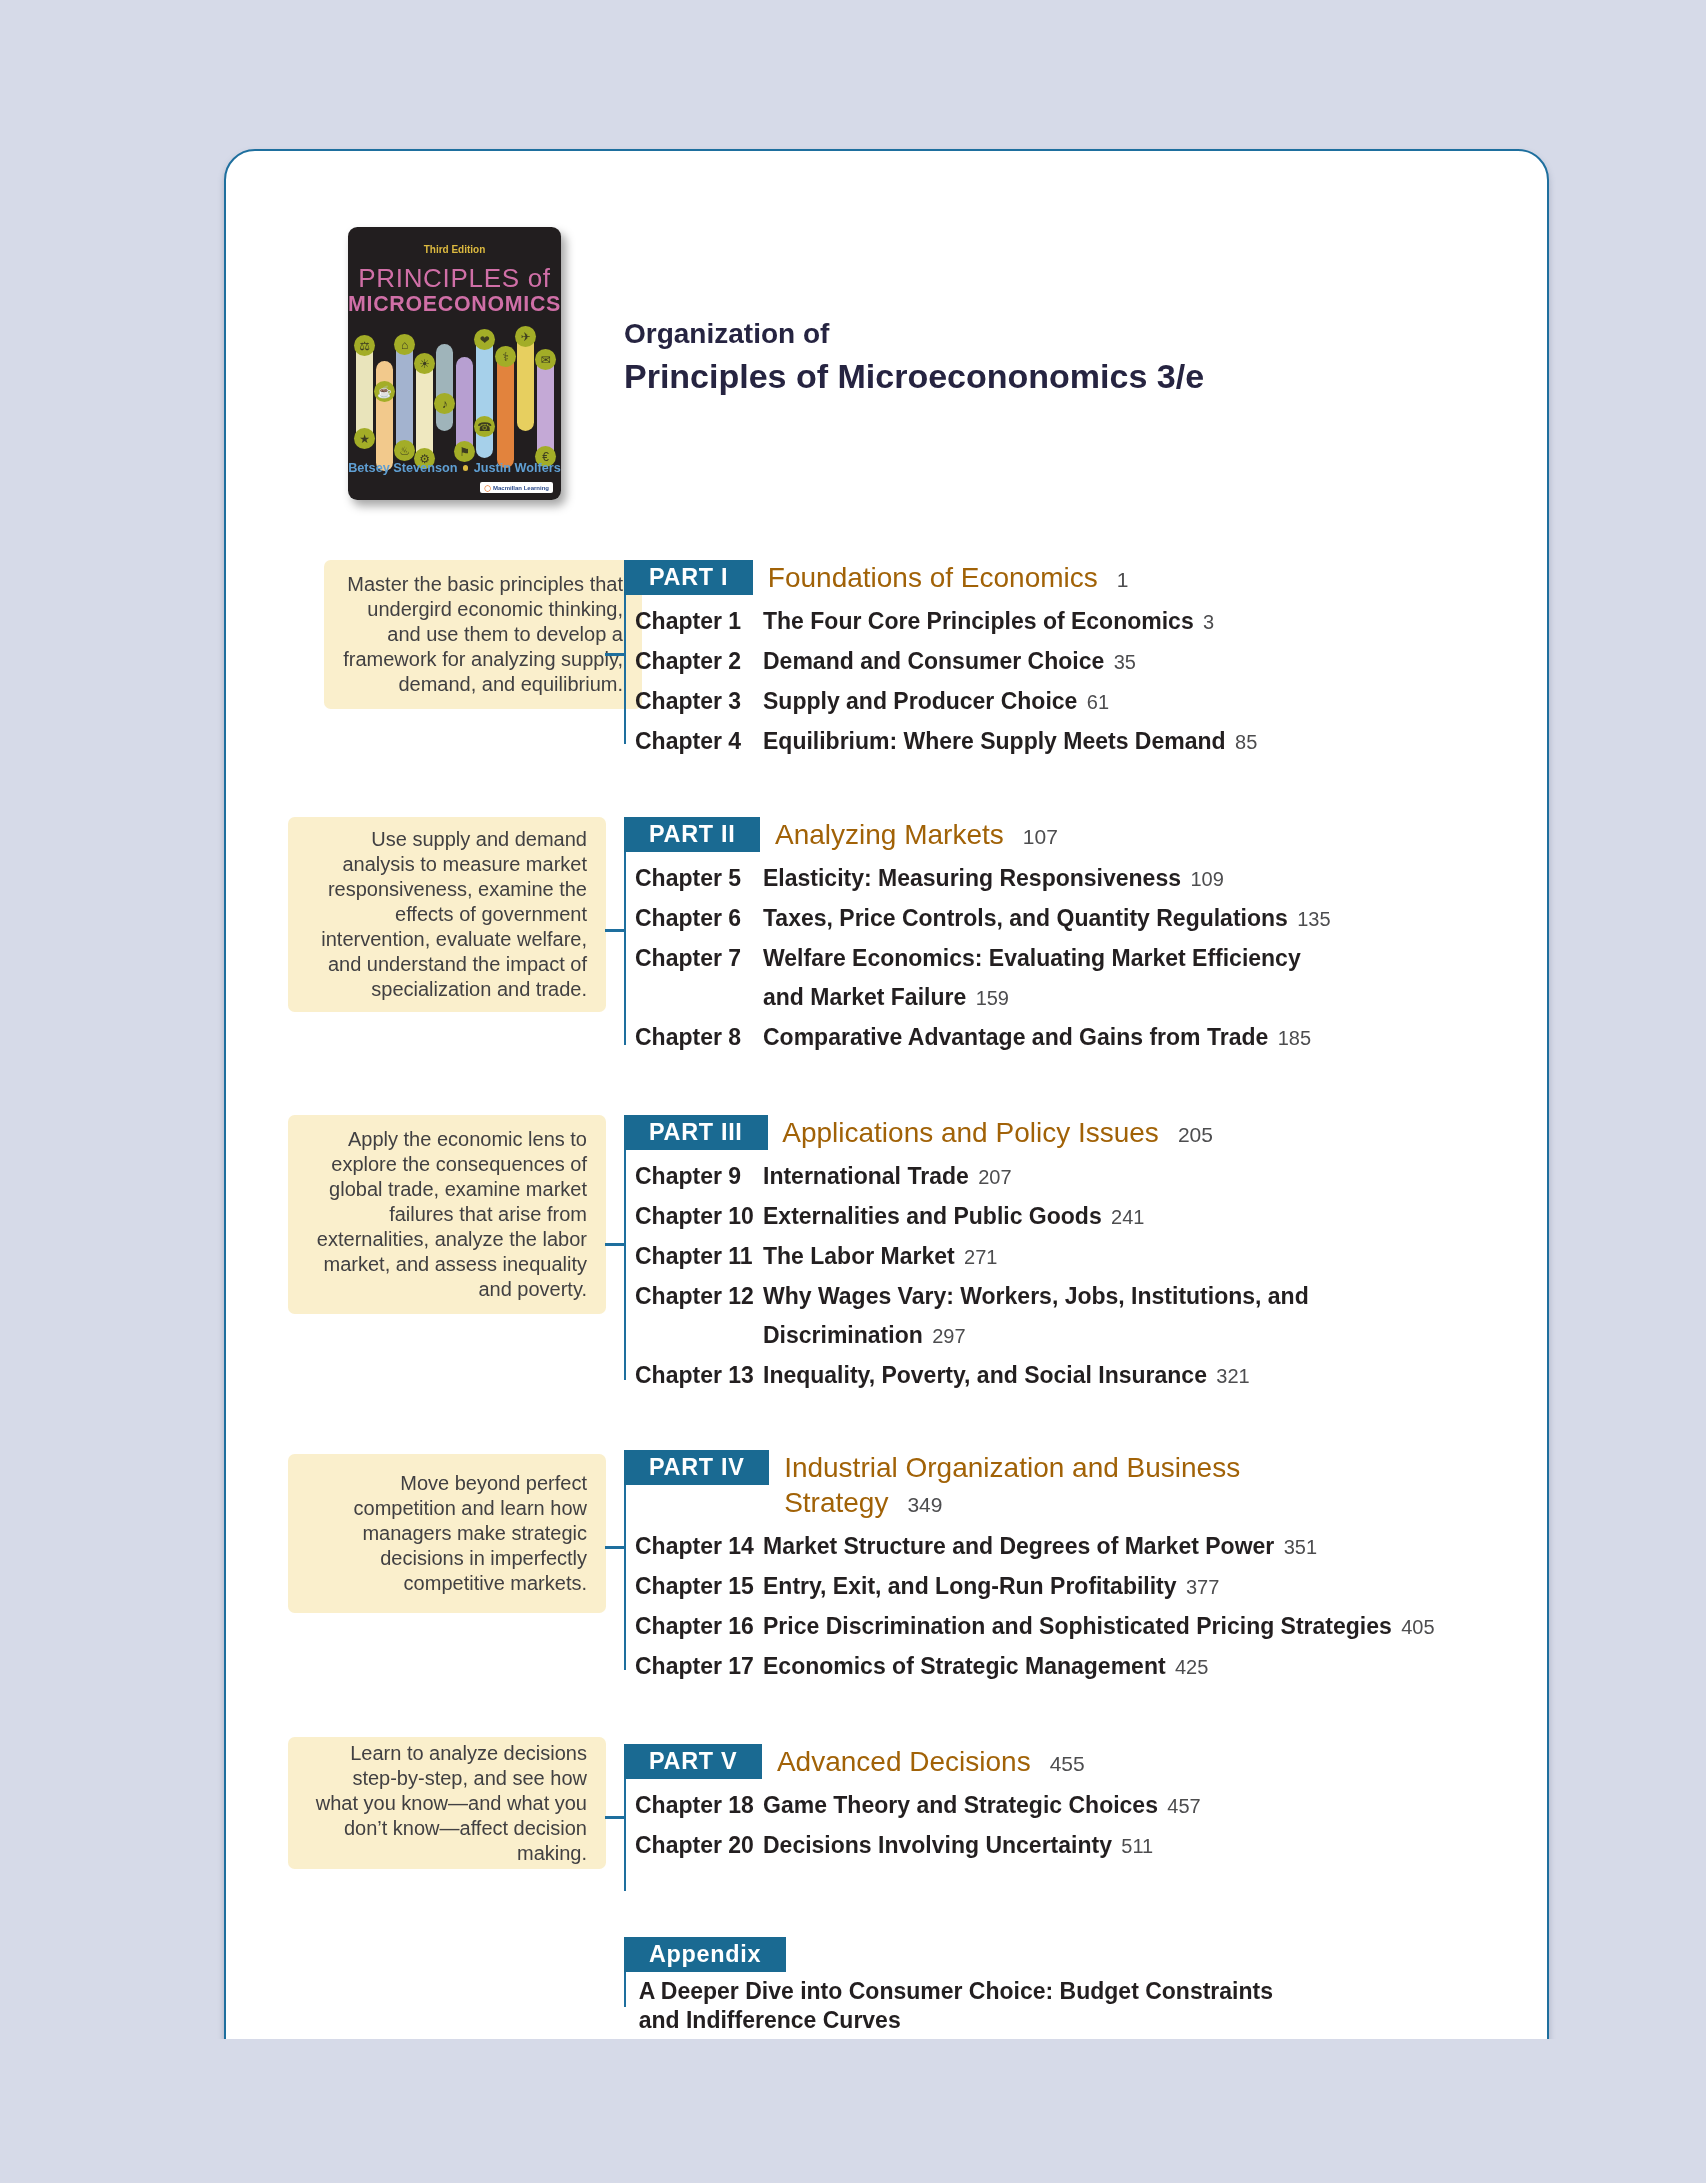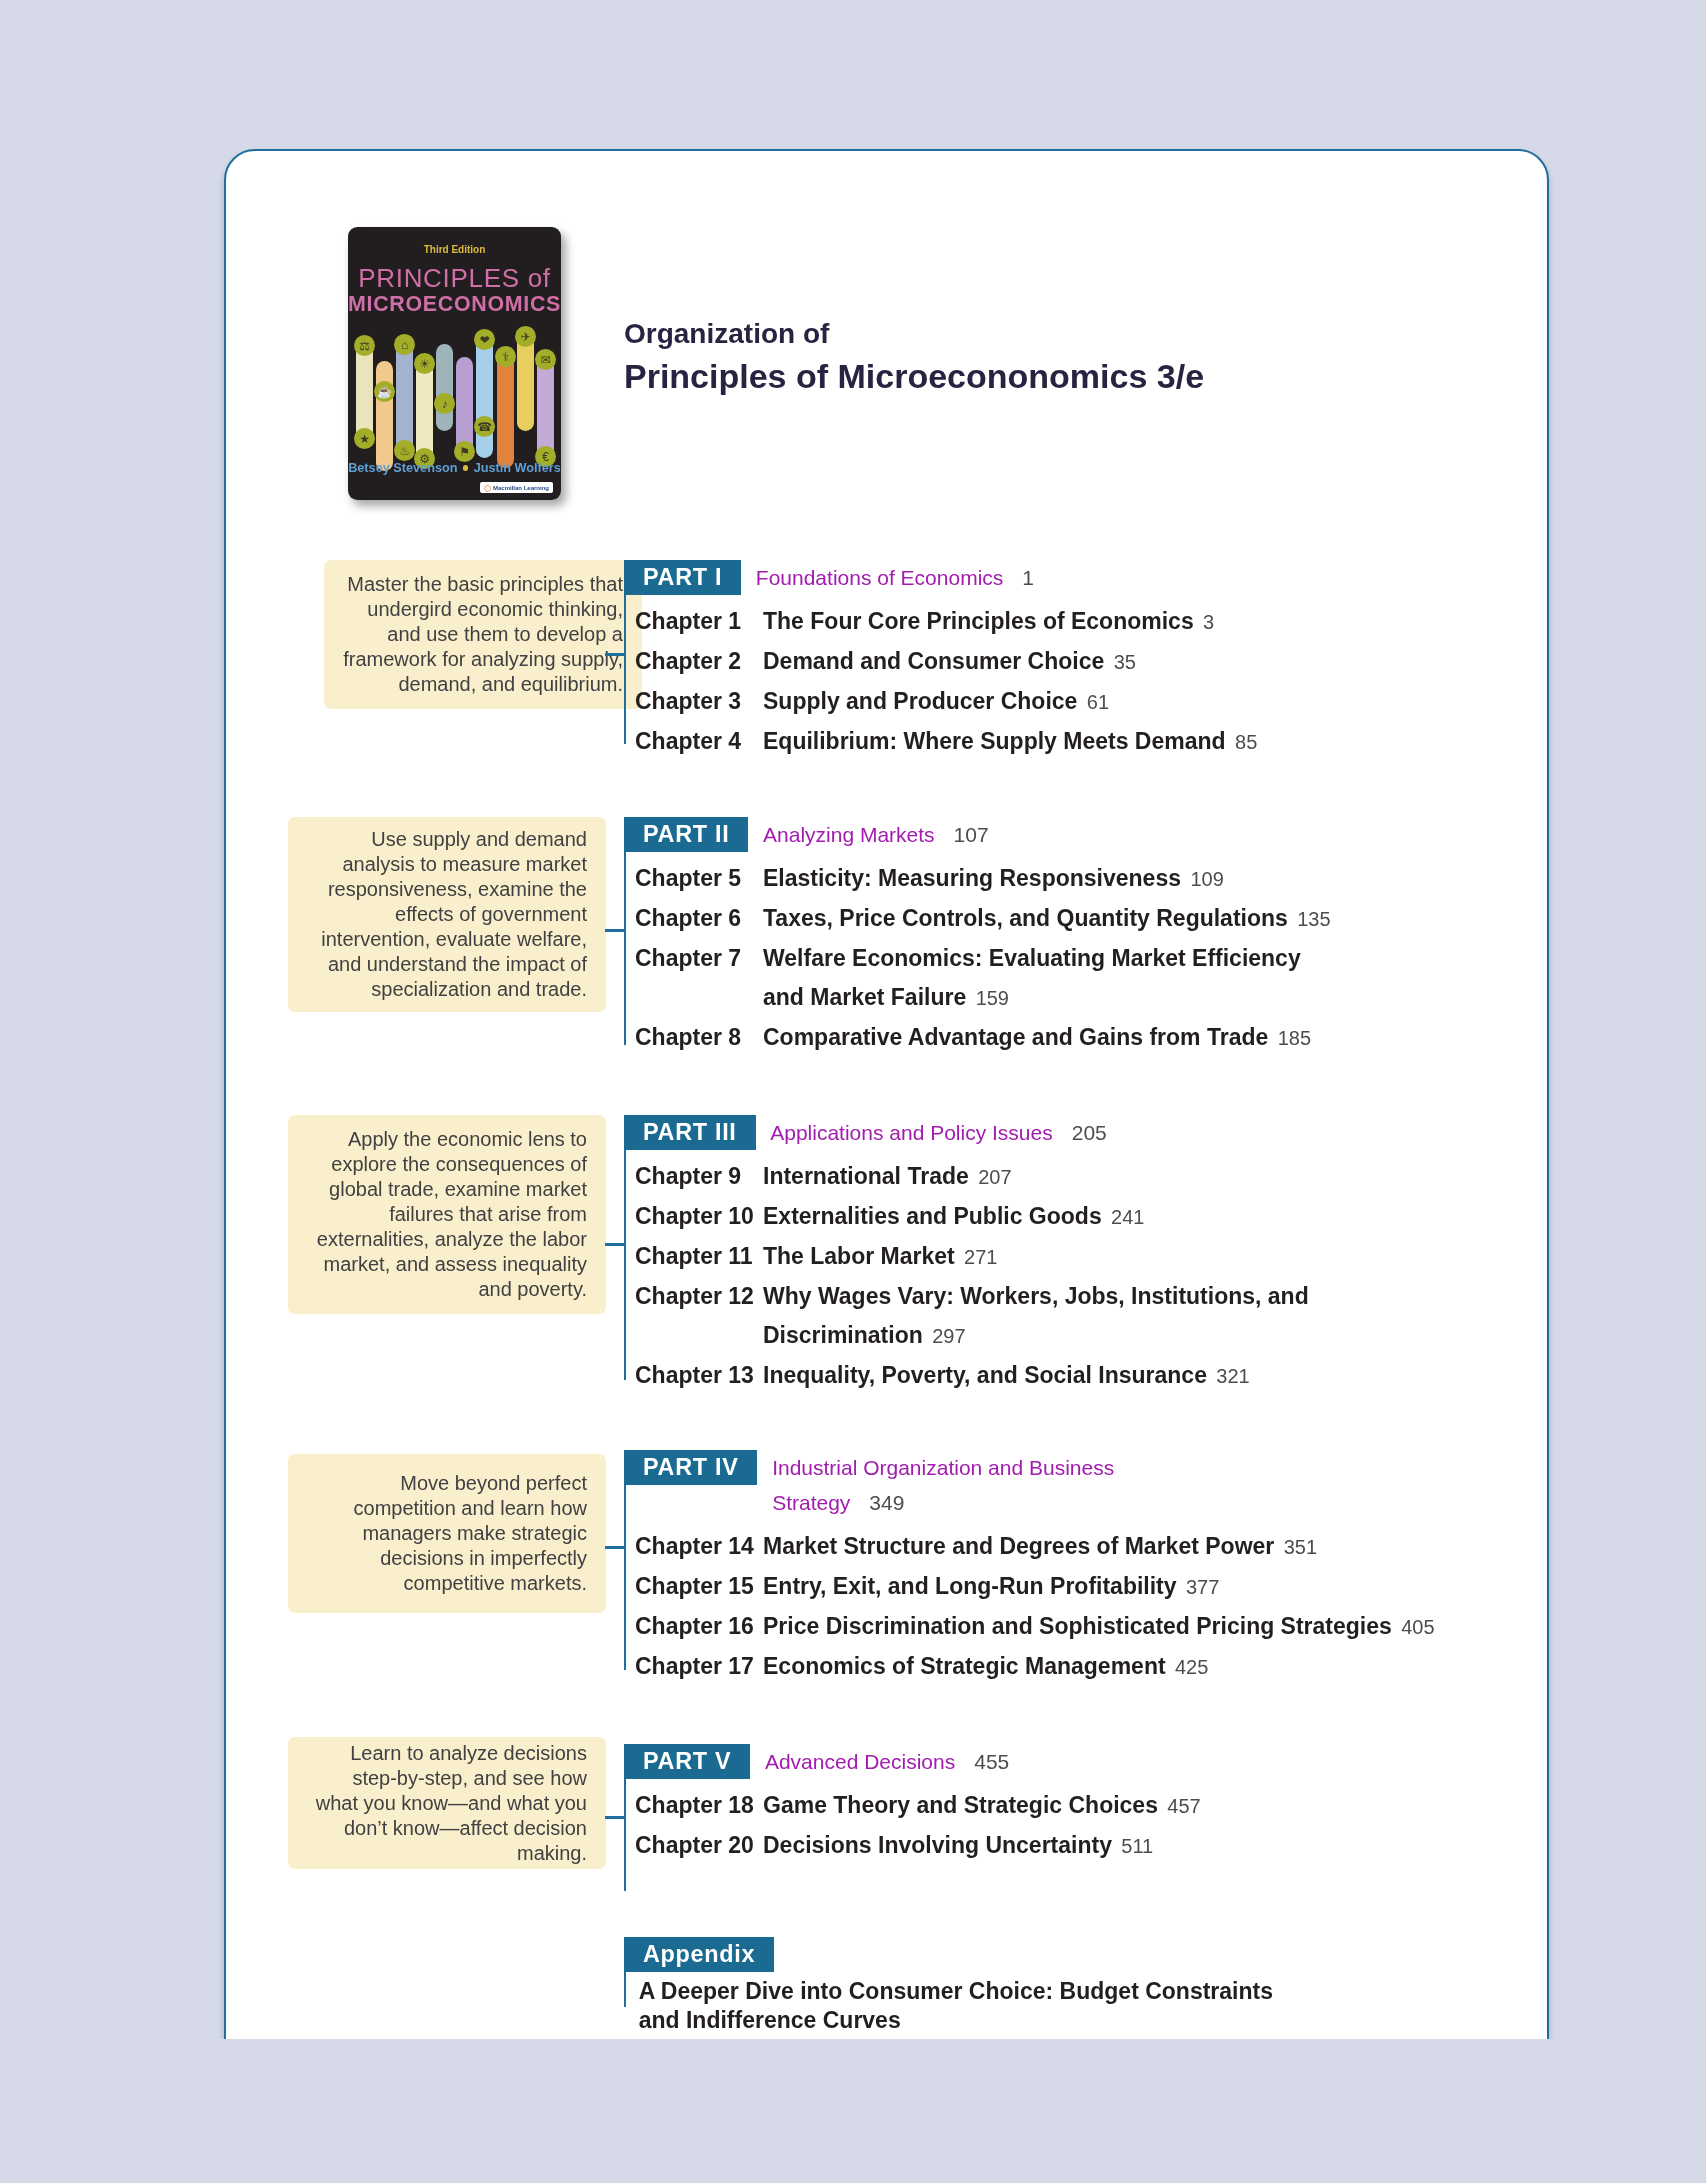--- a/index.html
+++ b/index.html
@@ -31,23 +31,23 @@
   
   .part{position:absolute;left:0;width:1321px;}
   .note{position:absolute;left:62px;width:318px;background:#faefcc;border-radius:6.7px;
         display:flex;align-items:center;justify-content:flex-end;box-sizing:border-box;padding:13.4px 19px;}
   .note p{margin:0;text-align:right;font-size:20px;line-height:25px;color:#414042;}
   .hconn{position:absolute;left:379px;width:21.4px;height:2.7px;background:#1e6f9e;}
   .vline{position:absolute;left:398px;width:2px;background:#1e6f9e;}
   .content{position:absolute;left:398px;top:0;width:917px;}
   .phead{display:flex;align-items:flex-start;}
   .badge{display:inline-block;height:35px;line-height:35px;background:#1a6a92;color:#ffffff;
-         font-weight:bold;font-size:23.4px;padding:0 19px;letter-spacing:0.7px;white-space:nowrap;}
+         font-weight:bold;font-size:23.4px;padding:0 25px;letter-spacing:0.7px;white-space:nowrap;}
   .ptwrap{margin-left:14.7px;white-space:nowrap;}
-  .ptitle{font-size:21px;line-height:35px;color:#a21caf;}
+  .ptitle{font-size:28px;line-height:35px;color:#a16207;}
   .ppage{font-size:21px;color:#4d4d4f;margin-left:19px;}
   .chapters{margin-top:6.7px;}
   .chrow{line-height:39px;white-space:nowrap;padding-left:11px;font-size:23px;color:#231f20;}
   .chlabel{display:inline-block;width:128px;font-weight:bold;}
   .chtitle{font-weight:bold;}
   .pg{font-weight:normal;font-size:20px;color:#4d4d4f;margin-left:9.4px;}
 
   
   .appx-title{margin-top:5.4px;padding-left:14.7px;font-size:23px;font-weight:bold;line-height:29px;color:#231f20;}
 </style>

